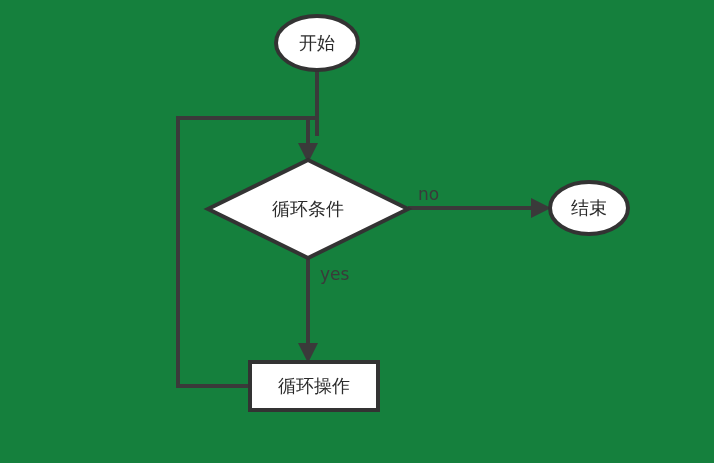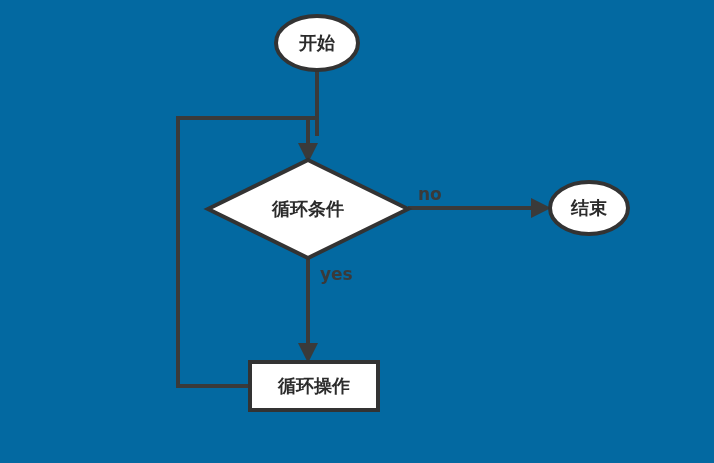--- a/index.html
+++ b/index.html
@@ -8,23 +8,22 @@
     padding: 0;
     background: #ffffff;
   }
   body {
     font-family: "DejaVu Sans", "Liberation Sans", sans-serif;
   }
   #canvas {
     position: relative;
     width: 714px;
     height: 463px;
-    background: #0369a1;
+    background: #15803d;
     overflow: hidden;
-    font-weight: bold;
   }
   #canvas svg {
     position: absolute;
     top: 0;
     left: 0;
     display: block;
   }
   .node-shape {
     fill: #ffffff;
     stroke: #333333;

